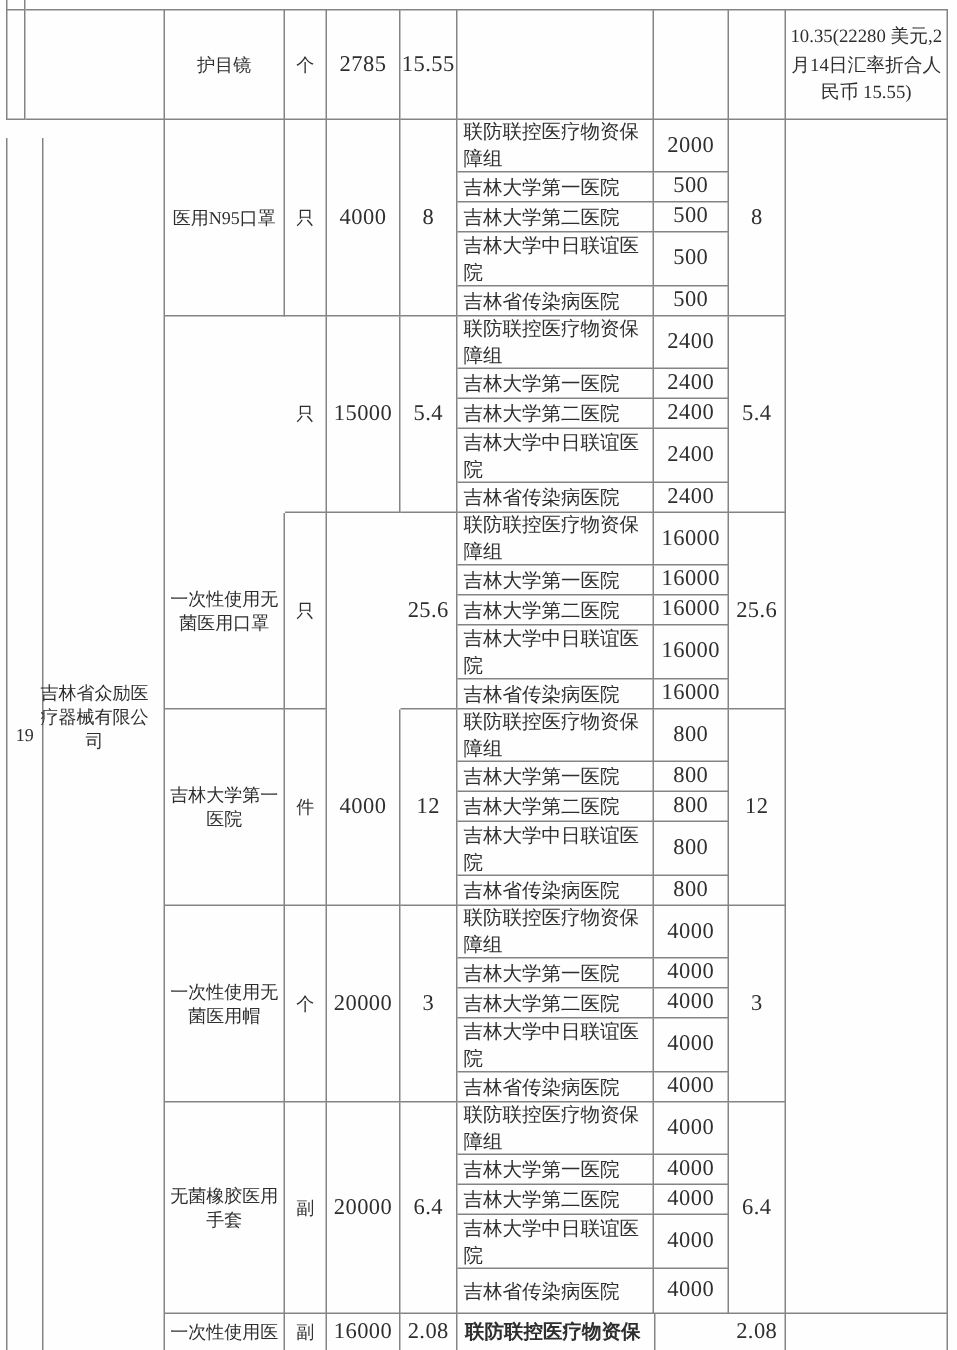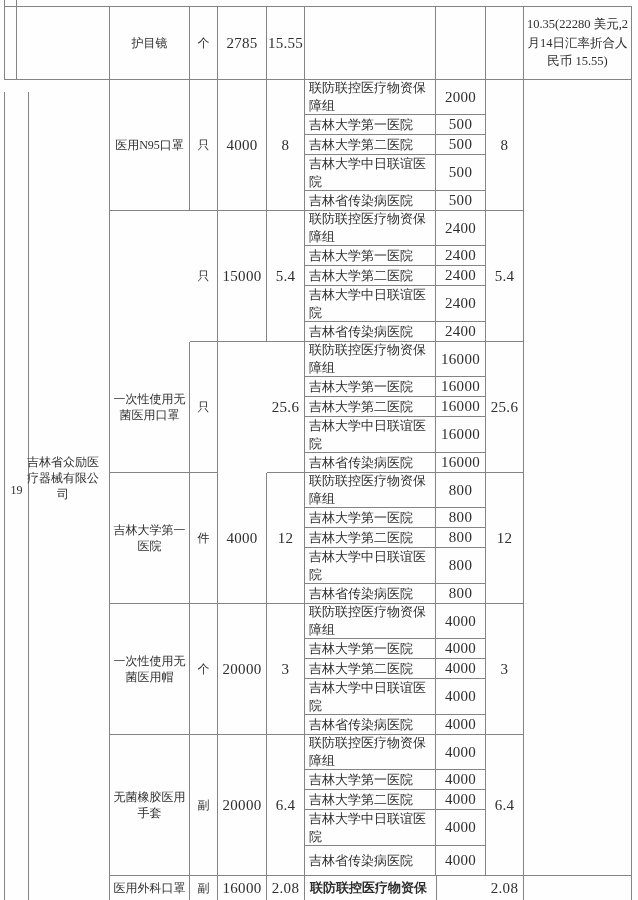--- a/index.html
+++ b/index.html
@@ -128,21 +128,21 @@
   <div class="c org" style="left:305px;top:770px;width:131px;height:20px;">吉林大学第一医院</div>
   <div class="c num" style="left:436px;top:770px;width:50px;height:20px;">4000</div>
   <div class="c org" style="left:305px;top:790px;width:131px;height:20px;">吉林大学第二医院</div>
   <div class="c num" style="left:436px;top:790px;width:50px;height:20px;">4000</div>
   <div class="c org" style="left:305px;top:810px;width:131px;height:36px;">吉林大学中日联谊医院</div>
   <div class="c num" style="left:436px;top:810px;width:50px;height:36px;">4000</div>
   <div class="c org" style="left:305px;top:846px;width:131px;height:30px;">吉林省传染病医院</div>
   <div class="c num" style="left:436px;top:846px;width:50px;height:30px;">4000</div>
   <div class="c num" style="left:486px;top:735px;width:38px;height:141px;">6.4</div>
 
-  <div class="c nb item" style="left:110px;top:876px;width:80px;height:24px;">医用外科口罩</div>
+  <div class="c nb item" style="left:110px;top:876px;width:80px;height:24px;">一次性使用医</div>
   <div class="c nb" style="left:190px;top:876px;width:28px;height:24px;">副</div>
   <div class="c nb num" style="left:218px;top:876px;width:49px;height:24px;">16000</div>
   <div class="c nb num" style="left:267px;top:876px;width:38px;height:24px;">2.08</div>
   <div class="c nb org" style="left:306px;top:876px;width:131px;height:24px;font-weight:bold;">联防联控医疗物资保</div>
   <div class="c nb num" style="left:432px;top:876px;width:50px;height:24px;margin-top:24px;">4200</div>
   <div class="c nb num" style="left:486px;top:876px;width:38px;height:24px;">2.08</div>
 
 </div>
 
 </body></html>

